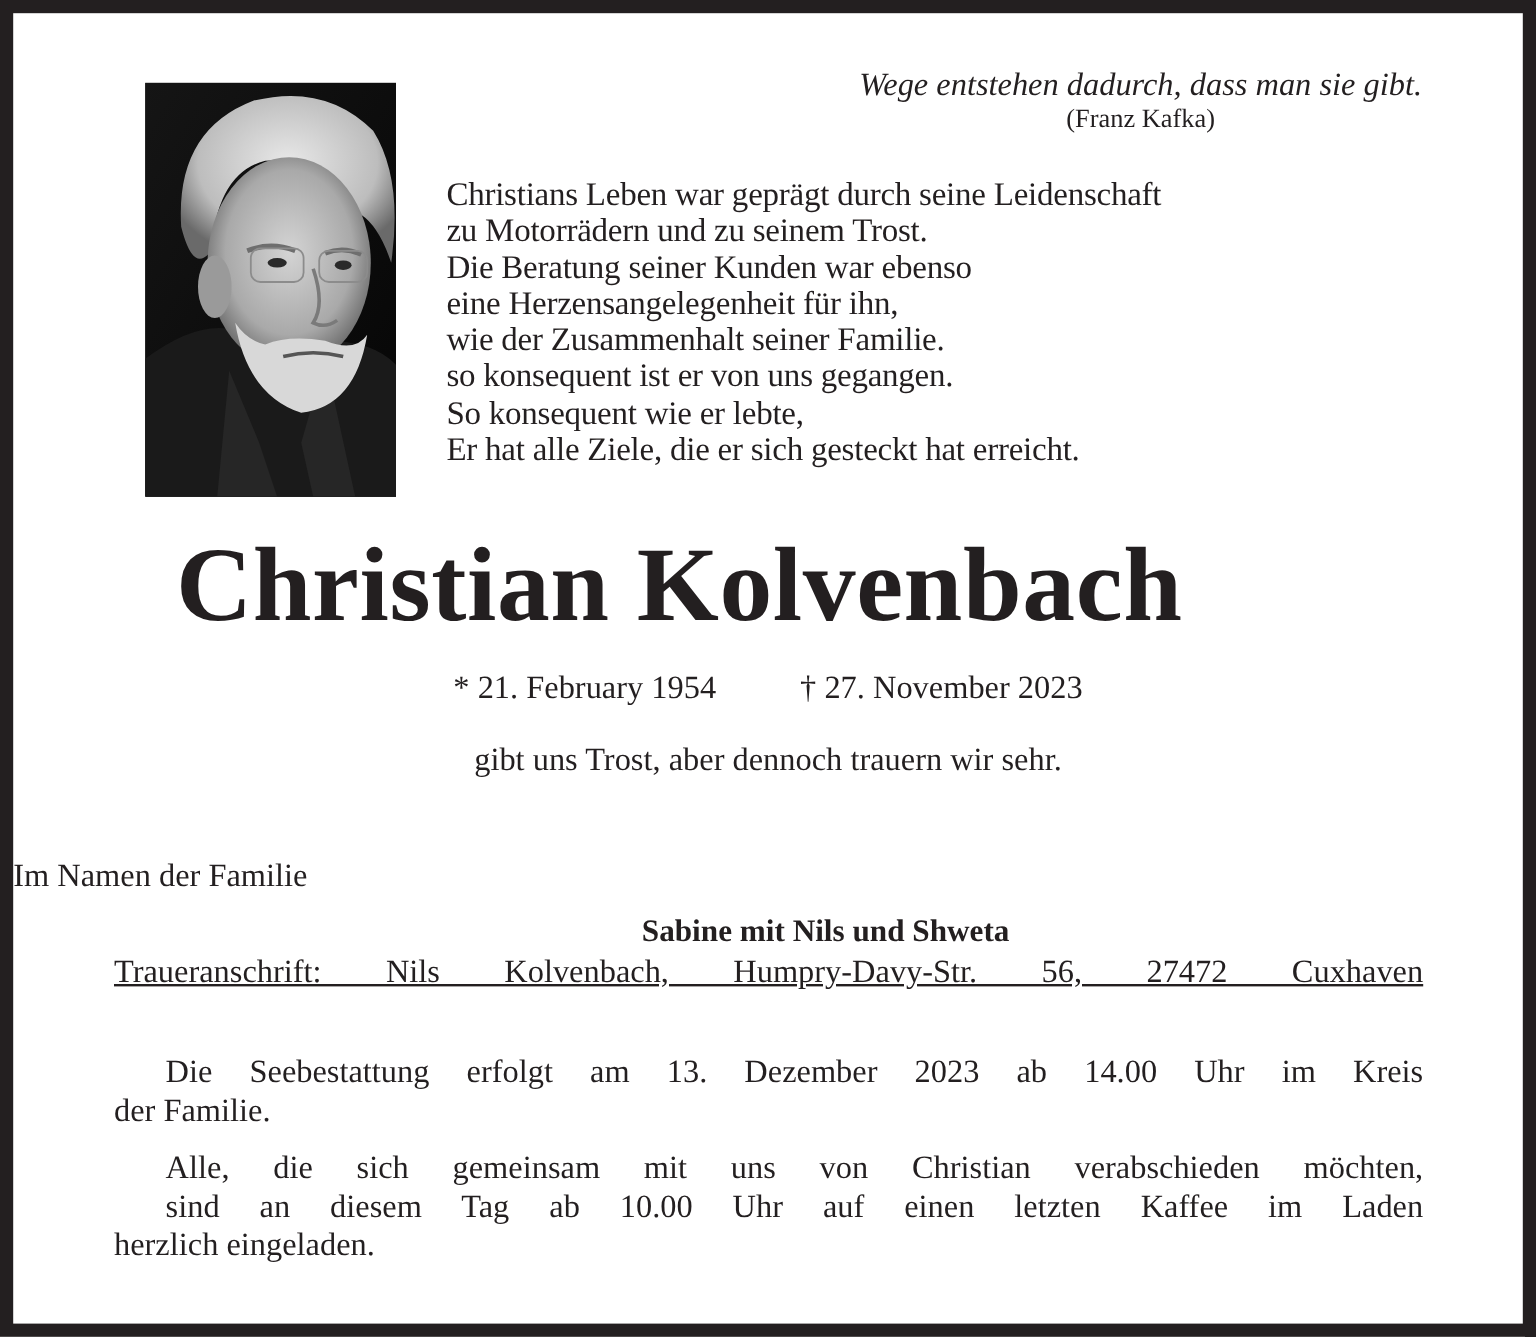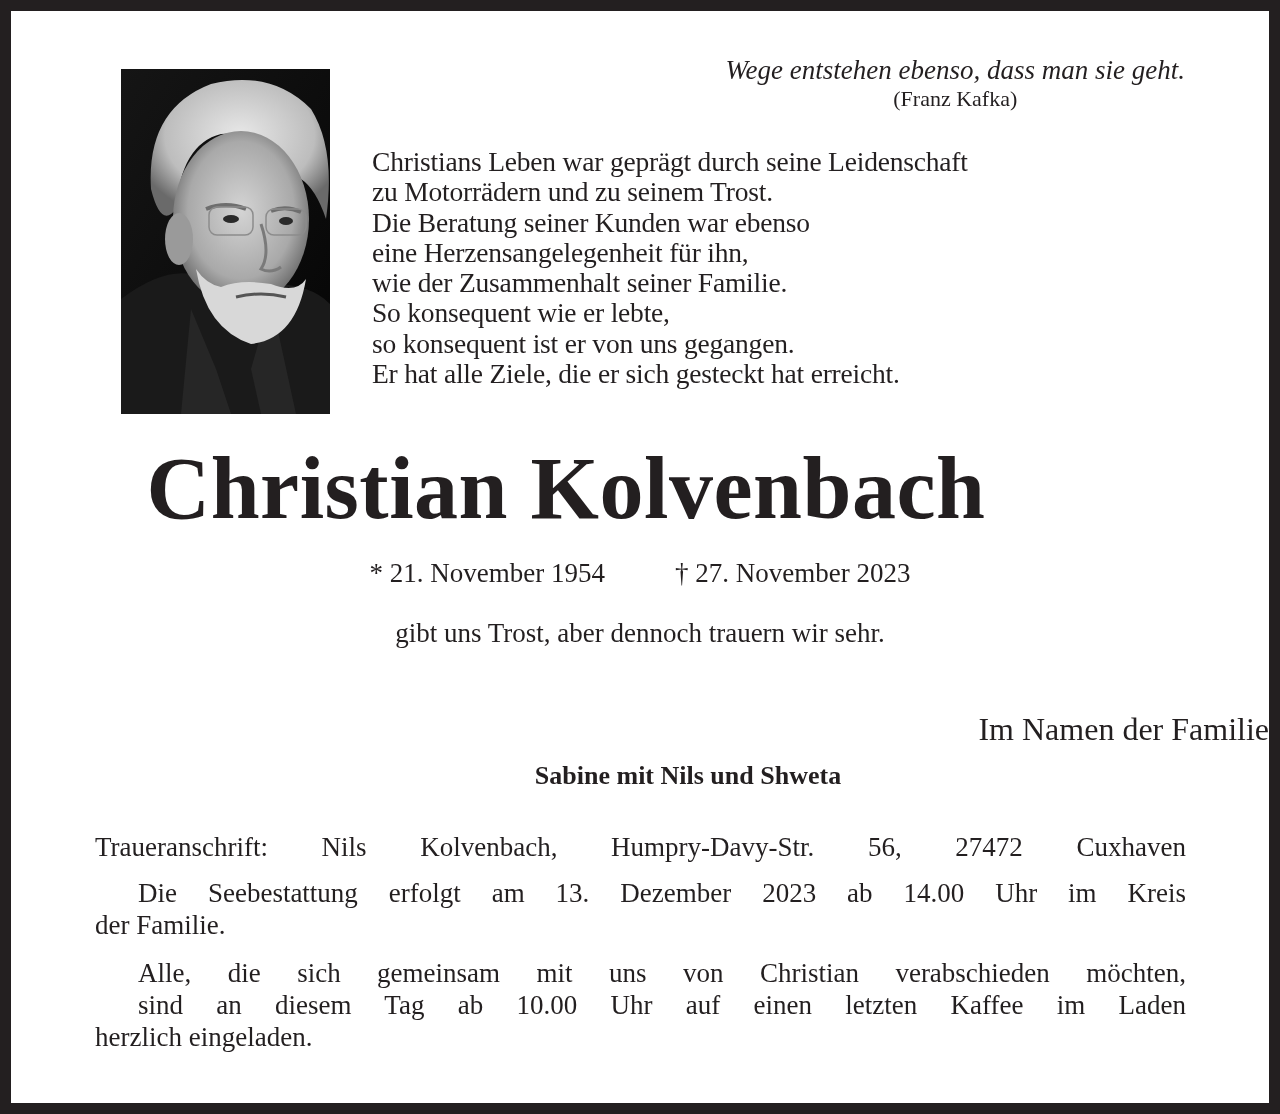--- a/index.html
+++ b/index.html
@@ -88,22 +88,22 @@
     font-size: 27px;
     line-height: 32px;
   }
   .condolence span { display: block; }
 
   .family-intro {
     position: absolute;
     left: 0;
     width: 1258px;
     top: 701px;
-    text-align: right;
-    font-size: 32px;
+    text-align: left;
+    font-size: 27px;
     line-height: 34px;
   }
   .family-names {
     position: absolute;
     left: 0;
     width: 1258px;
     top: 748px;
     text-align: center;
     font-size: 26px;
     line-height: 34px;
@@ -114,21 +114,21 @@
   .block {
     position: absolute;
     left: 84px;
     width: 1091px;
     font-size: 27px;
     line-height: 32px;
     text-align: justify;
   }
   .block span { display: block; }
   .block .jl { text-align: justify; text-align-last: justify; margin-left: 43px; }
-  .address { top: 820px; white-space: nowrap; text-align-last: justify; }
+  .address { top: 782px; white-space: nowrap; text-align-last: justify; text-decoration: underline; }
   .burial { top: 866px; }
   .invite { top: 946px; }
 </style>
 </head>
 <body>
 
 <div class="page">
 
   <div class="photo" title="Schwarz-Weiß-Portrait eines älteren Mannes mit weißem Haar und Bart">
     <svg width="209" height="345" viewBox="0 0 209 345" xmlns="http://www.w3.org/2000/svg">
@@ -169,39 +169,39 @@
       <rect x="145" y="140" width="40" height="26" rx="8" fill="none" stroke="#8c8c8c" stroke-width="1.5"></rect>
 
       <path d="M140 155 Q150 185 140 200 Q150 205 160 198" stroke="#7a7a7a" stroke-width="3" fill="none"></path>
 
       <path d="M75 200 Q85 260 130 275 Q175 270 185 210 Q175 225 150 215 Q120 210 100 218 Q85 215 75 200 Z" fill="#d8d8d8"></path>
       <path d="M115 228 Q140 222 165 228" stroke="#555" stroke-width="3" fill="none"></path>
     </svg>
   </div>
 
   <div class="quote">
-    <span class="q-text">Wege entstehen ebenso, dass man sie geht.</span>
+    <span class="q-text">Wege entstehen dadurch, dass man sie gibt.</span>
     <span class="q-author">(Franz Kafka)</span>
   </div>
 
   <div class="intro">
     <span>Christians Leben war geprägt durch seine Leidenschaft</span>
     <span>zu Motorrädern und zu seinem Trost.</span>
     <span>Die Beratung seiner Kunden war ebenso</span>
     <span>eine Herzensangelegenheit für ihn,</span>
     <span>wie der Zusammenhalt seiner Familie.</span>
+    <span>so konsequent ist er von uns gegangen.</span>
     <span>So konsequent wie er lebte,</span>
-    <span>so konsequent ist er von uns gegangen.</span>
     <span>Er hat alle Ziele, die er sich gesteckt hat erreicht.</span>
   </div>
 
   <div class="name">Christian Kolvenbach</div>
 
   <div class="dates">
-    <span>* 21. November 1954</span><span class="gap"></span><span>† 27. November 2023</span>
+    <span>* 21. February 1954</span><span class="gap"></span><span>† 27. November 2023</span>
   </div>
 
   <div class="condolence">
     <span>gibt uns Trost, aber dennoch trauern wir sehr.</span>
   </div>
 
   <div class="family-intro">Im Namen der Familie</div>
   <div class="family-names">Sabine mit Nils und Shweta</div>
 
   <div class="block address">Traueranschrift: Nils Kolvenbach, Humpry-Davy-Str. 56, 27472 Cuxhaven</div>

